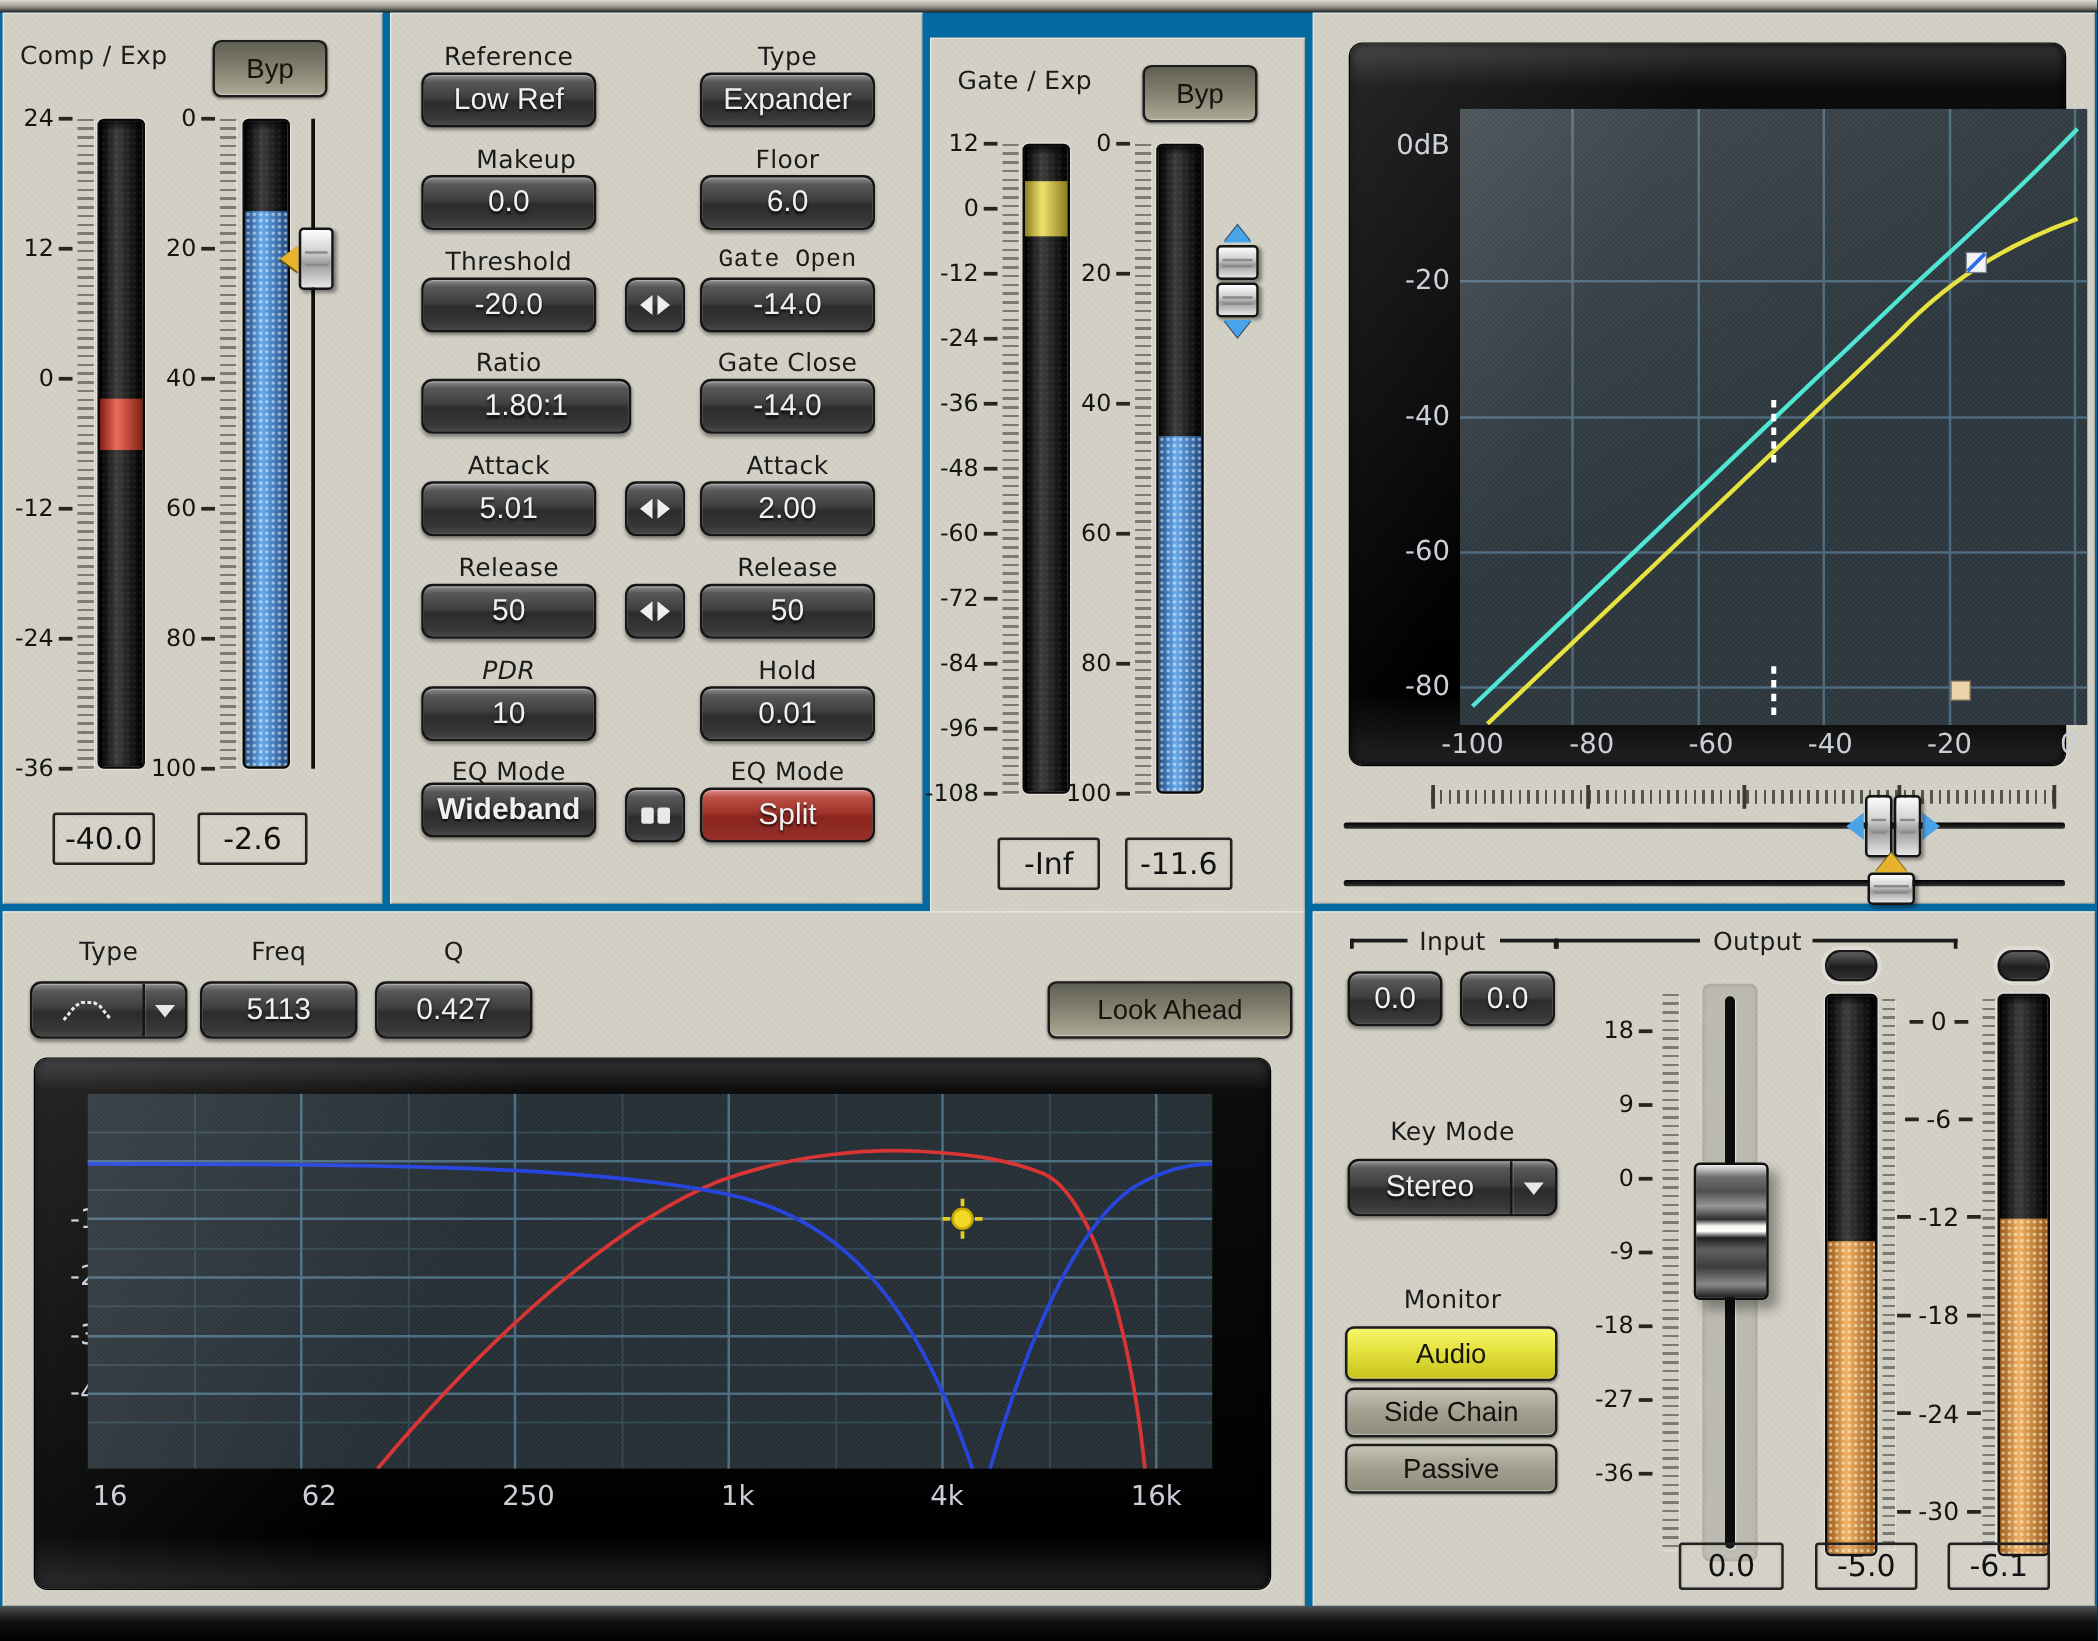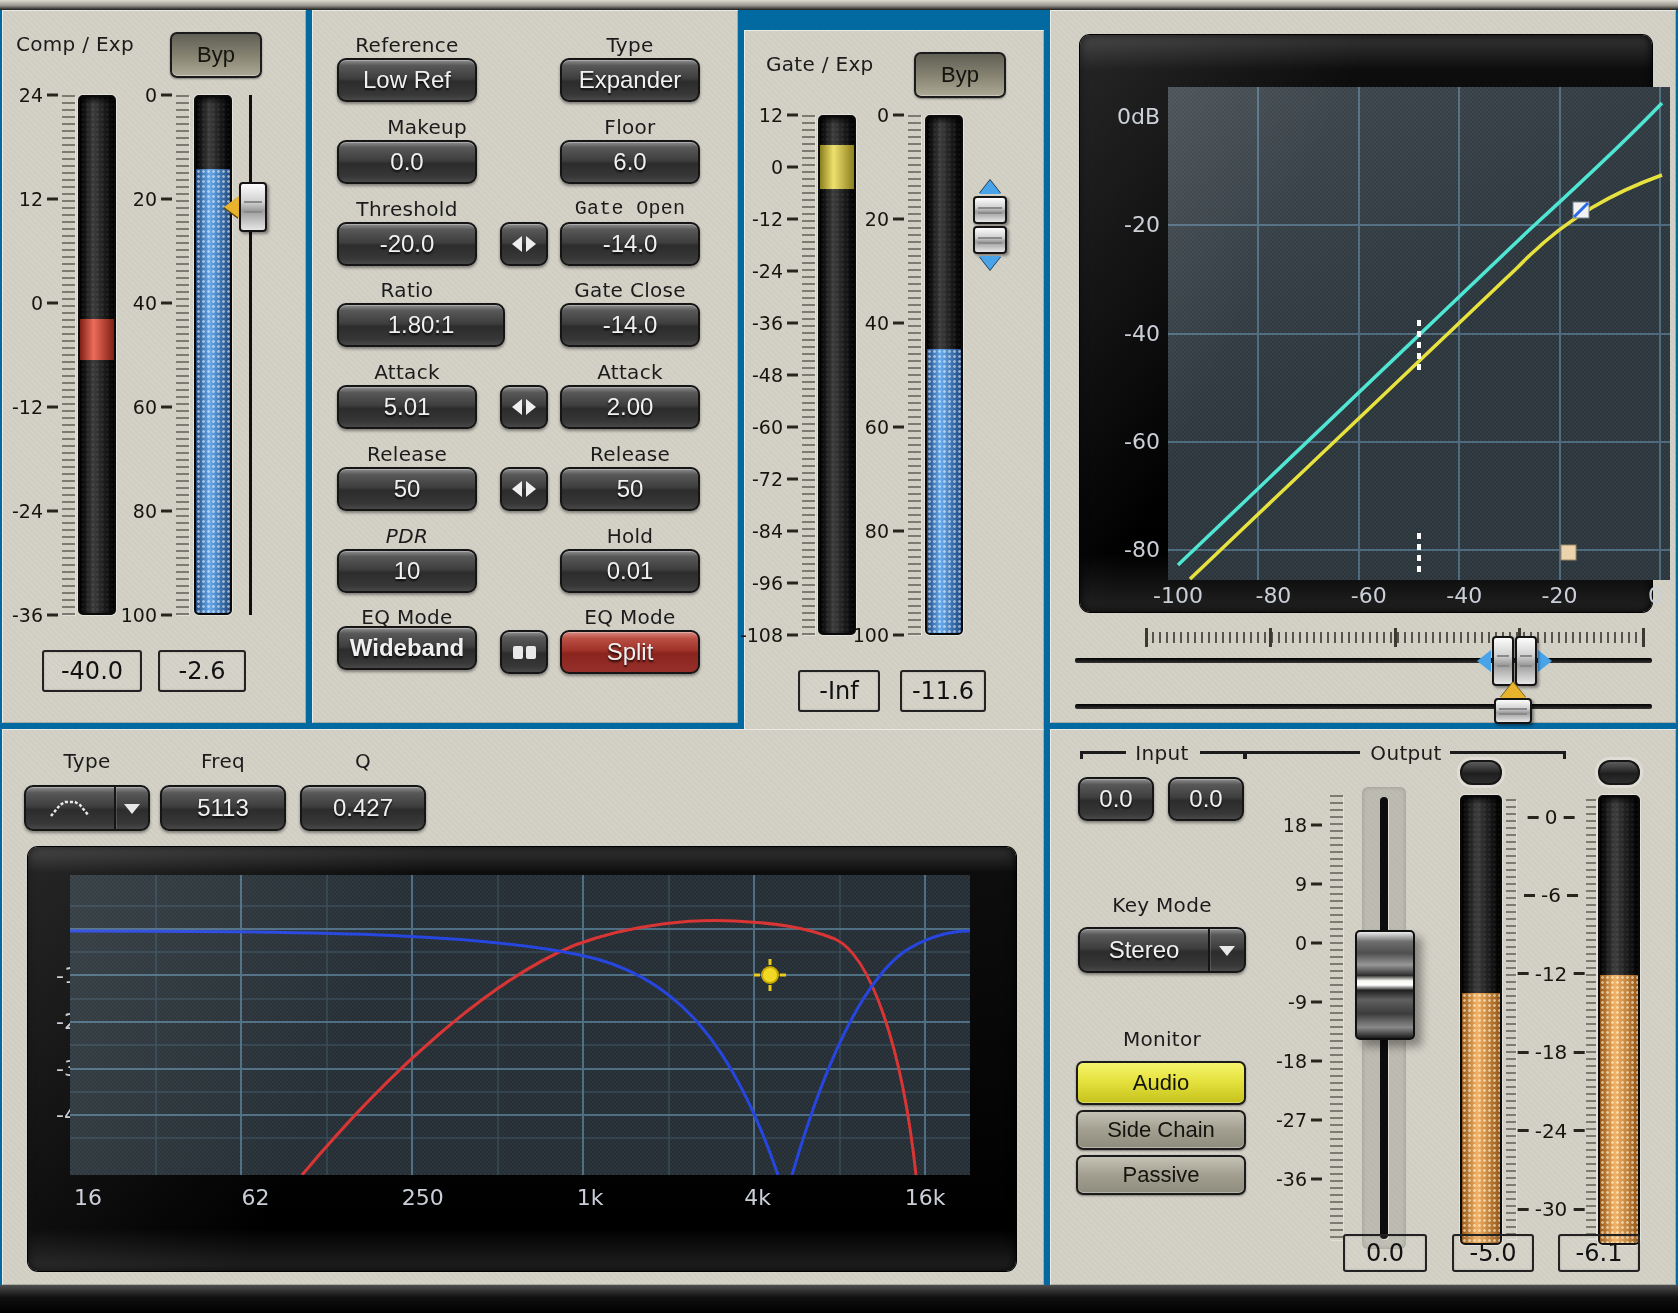--- a/index.html
+++ b/index.html
@@ -177,29 +177,29 @@
     <div class="meter" style="left:192px;top:85px;width:38px;height:520px;">
       <div class="fill fill-blue" style="top:14%;bottom:0;"></div>
     </div>
 
     <div class="vtrack" style="left:247px;top:85px;height:520px;"></div>
     <div style="position:absolute;left:222px;top:172px;display:flex;align-items:center;">
       <span class="tri tri-left-gold"></span>
       <span class="pill" style="width:28px;height:50px;"></span>
     </div>
 
-    <div class="readout" style="left:40px;top:640px;width:100px;height:42px;">-40.0</div>
+    <div class="readout" style="left:40px;top:640px;width:82px;height:42px;">-40.0</div>
     <div class="readout" style="left:156px;top:640px;width:88px;height:42px;">-2.6</div>
   </div>
 
   <div class="panel" style="left:312px;top:10px;width:426px;height:713px;">
 
     <div class="lbl center" style="left:25px;top:23px;width:140px;">Reference</div>
     <button class="btn-dark" style="left:25px;top:48px;width:140px;height:44px;">Low Ref</button>
-    <div class="lbl center" style="left:15px;top:105px;width:140px;text-align:right;">Makeup</div>
+    <div class="lbl center" style="left:39px;top:105px;width:140px;">Makeup</div>
     <button class="btn-dark" style="left:25px;top:130px;width:140px;height:44px;">0.0</button>
     <div class="lbl center" style="left:25px;top:187px;width:140px;">Threshold</div>
     <button class="btn-dark" style="left:25px;top:212px;width:140px;height:44px;">-20.0</button>
     <div class="lbl center" style="left:25px;top:268px;width:140px;">Ratio</div>
     <button class="btn-dark" style="left:25px;top:293px;width:168px;height:44px;">1.80:1</button>
     <div class="lbl center" style="left:25px;top:350px;width:140px;">Attack</div>
     <button class="btn-dark" style="left:25px;top:375px;width:140px;height:44px;">5.01</button>
     <div class="lbl center" style="left:25px;top:432px;width:140px;">Release</div>
     <button class="btn-dark" style="left:25px;top:457px;width:140px;height:44px;">50</button>
     <div class="lbl center" style="left:25px;top:514px;width:140px;font-style:italic;">PDR</div>
@@ -455,20 +455,21 @@
             <polyline points="2,19 11,8 16,5 26,5 31,8 40,19" fill="none" stroke="#e9e9e9" stroke-width="2.5" stroke-dasharray="3 2"></polyline>
           </svg>
       </span>
       <span class="seg-div"></span>
       <span style="width:32px;display:flex;align-items:center;justify-content:center;">
           <span class="dd-arrow"></span>
         </span>
     </button>
     <button class="btn-dark" style="left:158px;top:56px;width:126px;height:46px;">5113</button>
     <button class="btn-dark" style="left:298px;top:56px;width:126px;height:46px;">0.427</button>
+    <button class="btn-olive" style="left:836px;top:56px;width:196px;height:46px;">Look Ahead</button>
 
     <div class="bezel" style="left:26px;top:118px;width:988px;height:424px;">
       <div class="scale sc-light" style="left:14px;top:28px;width:50px;height:300px;">
           <div class="sc-item" style="top: 18%;">
             <span>0</span>
           </div>
           <div class="sc-item" style="top: 33.5%;">
             <span>-12</span>
           </div>
           <div class="sc-item" style="top: 49%;">

